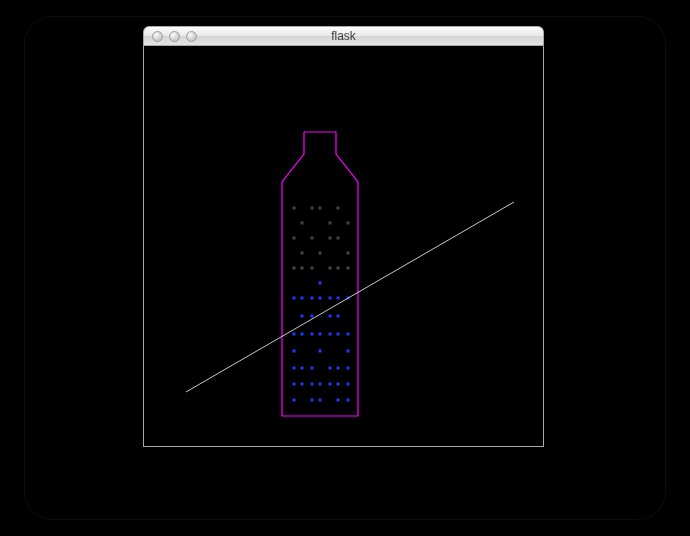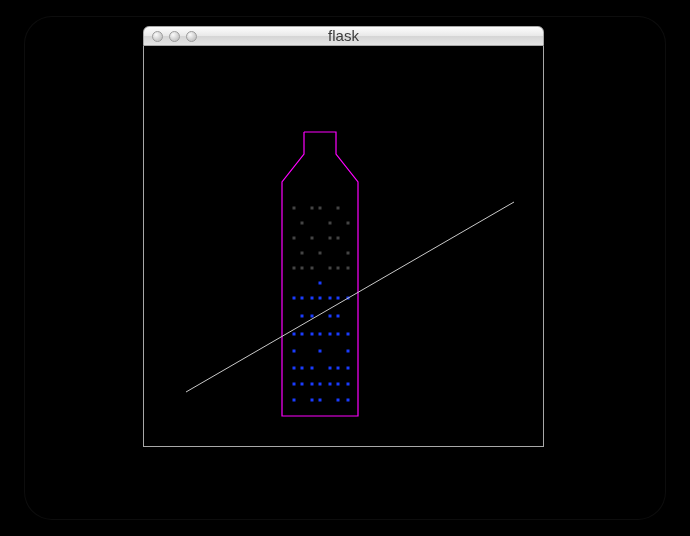--- a/index.html
+++ b/index.html
@@ -48,21 +48,21 @@
     border-radius: 50%;
     background: radial-gradient(circle at 35% 30%, #fafafa 0%, #cfcfcf 60%, #b9b9b9 100%);
     border: 1px solid #9c9c9c;
     box-sizing: border-box;
   }
   .title-text {
     position: absolute;
     left: 0;
     right: 0;
     text-align: center;
-    font-size: 15px;
+    font-size: 12px;
     color: #3c3c3c;
     line-height: 18px;
     pointer-events: none;
   }
   .content {
     position: absolute;
     left: 119px;
     top: 30px;
     width: 401px;
     height: 401px;

